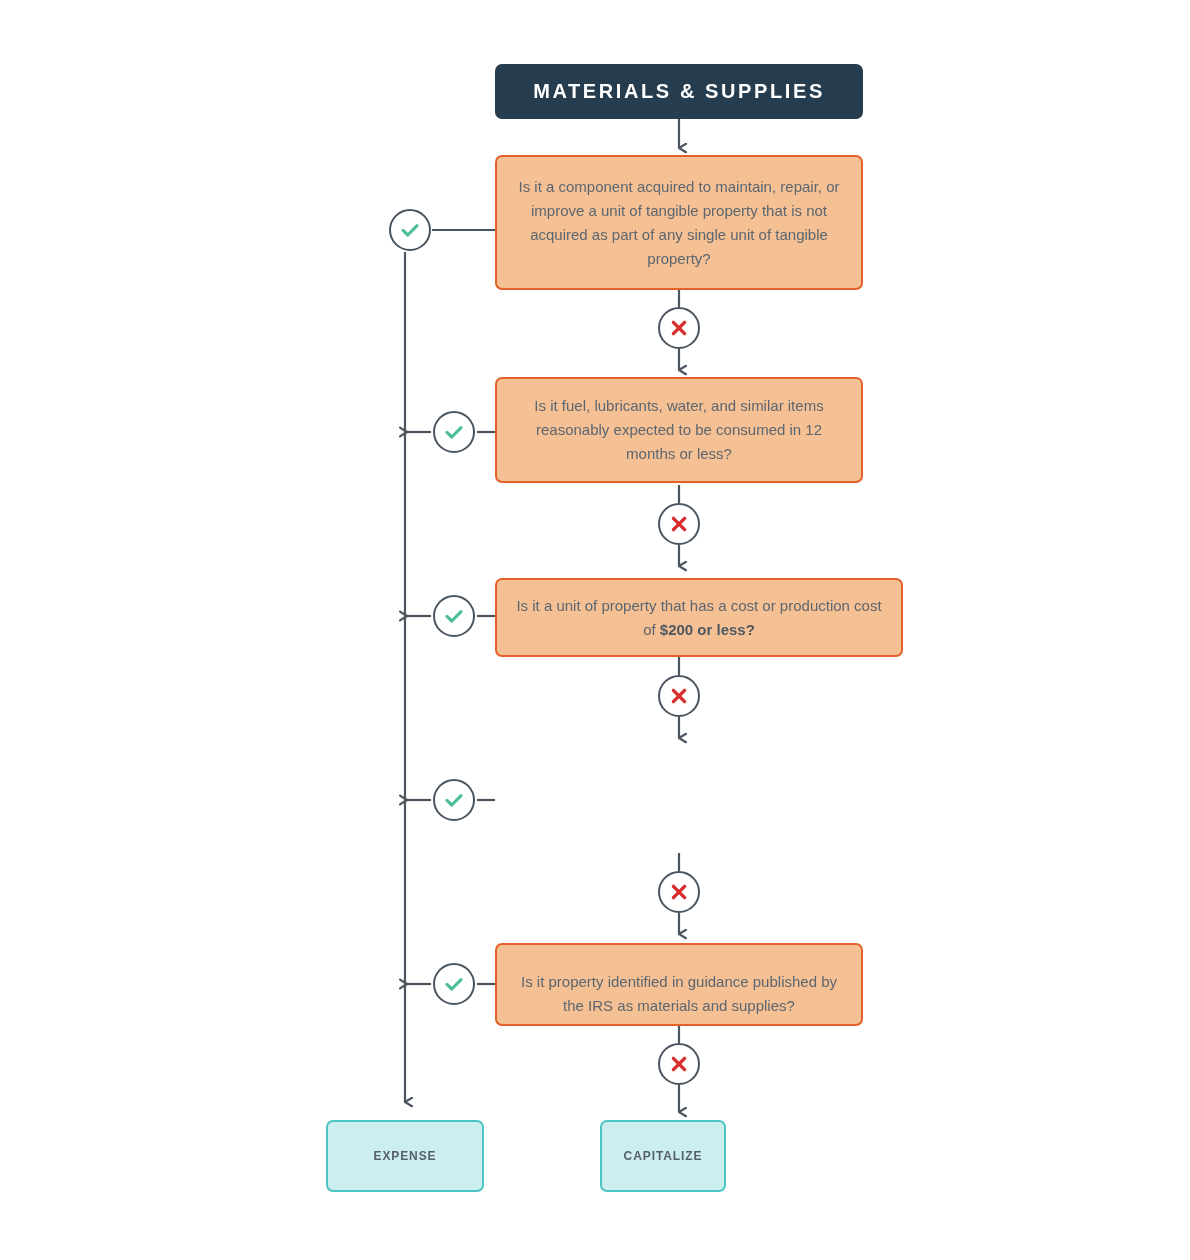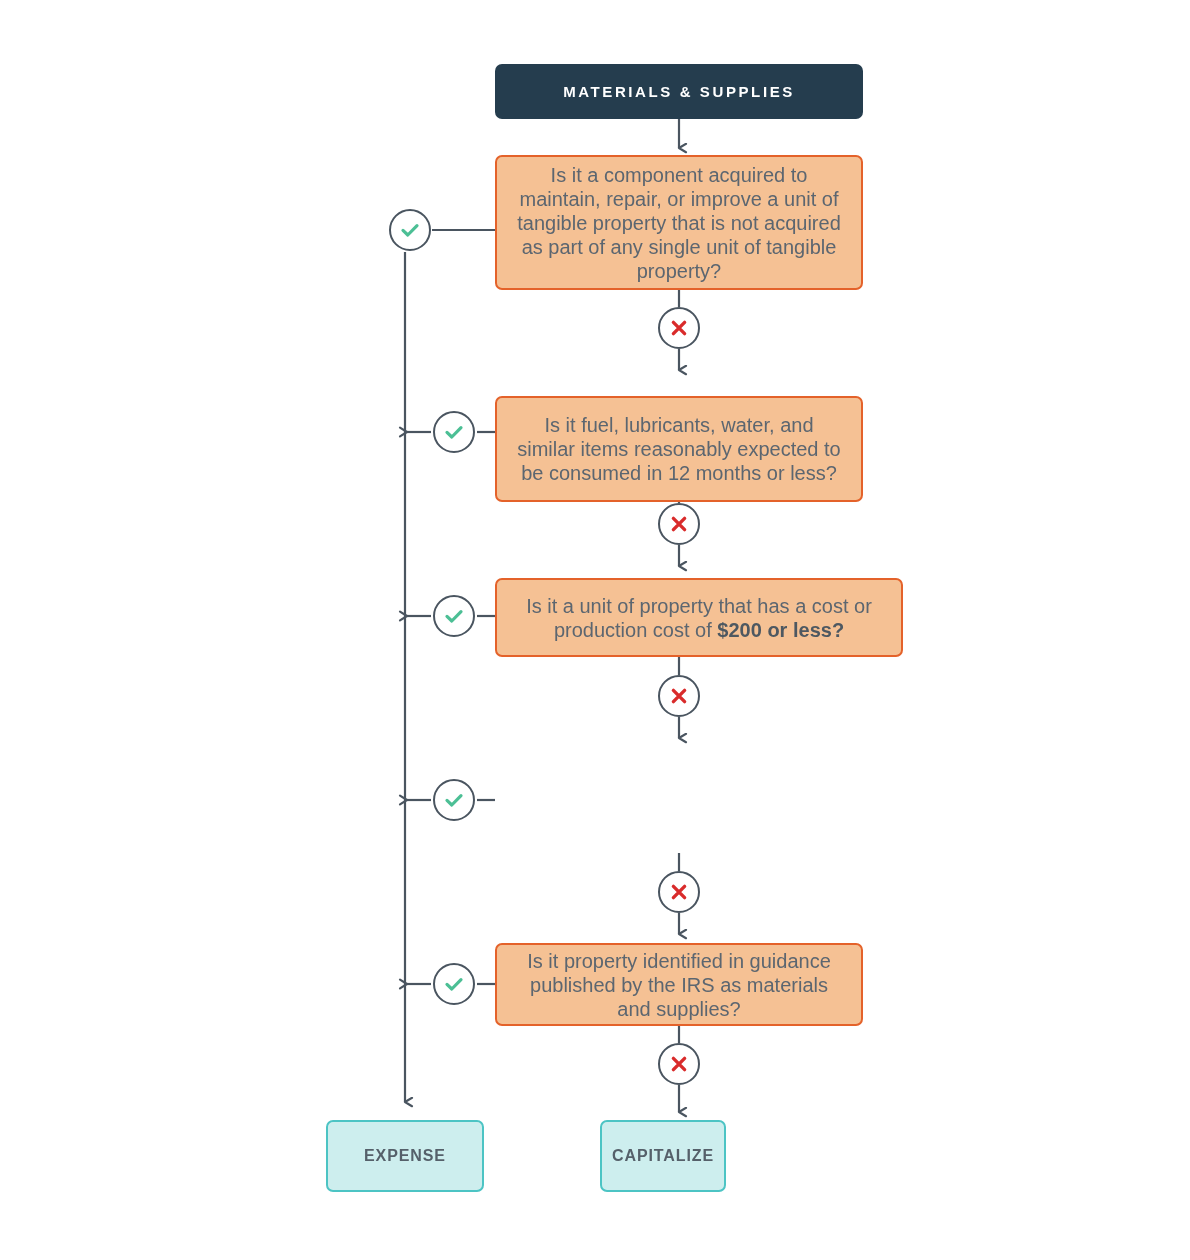--- a/index.html
+++ b/index.html
@@ -32,47 +32,47 @@
     align-items: center;
     justify-content: center;
     text-align: center;
   }
 
   
   .header-node {
     background: #253d4e;
     border-radius: 7px;
     color: #ffffff;
-    font-size: 15px;
+    font-size: 20px;
     font-weight: bold;
     letter-spacing: 2.6px;
   }
 
   
   .question-node {
     background: #f5c194;
     border: 2px solid #e4622a;
     border-radius: 7px;
     color: #5c6670;
-    font-size: 20px;
+    font-size: 15px;
     line-height: 24px;
     padding: 6px 16px;
   }
   .question-node .em {
     font-weight: bold;
     color: #4e5861;
   }
 
   
   .outcome-node {
     background: #cdeeee;
     border: 2px solid #4cc4c4;
     border-radius: 7px;
     color: #55606a;
-    font-size: 16px;
+    font-size: 12px;
     font-weight: bold;
     letter-spacing: 0.9px;
   }
 
   
   .marker {
     position: absolute;
     width: 42px;
     height: 42px;
     box-sizing: border-box;
@@ -135,30 +135,30 @@
       <line x1="431" y1="984" x2="407" y2="984" marker-end="url(#arrow-left)"></line>
     </g>
   </svg>
 
   <div class="node header-node" style="left:495px; top:64px; width:368px; height:55px;">MATERIALS &amp; SUPPLIES</div>
 
   <div class="node question-node" style="left:495px; top:155px; width:368px; height:135px;">
     <span><span>Is it a component acquired to maintain, repair, or improve a unit of tangible property that is not acquired as part of any single unit of tangible property?</span></span>
   </div>
 
-  <div class="node question-node" style="left:495px; top:396px; width:368px; height:106px;">
+  <div class="node question-node" style="left:495px; top:377px; width:368px; height:106px;">
     <span><span>Is it fuel, lubricants, water, and similar items reasonably expected to be consumed in 12 months or less?</span></span>
   </div>
 
   <div class="node question-node" style="left:495px; top:578px; width:408px; height:79px;">
     <span><span>Is it a unit of property that has a cost or production cost of </span><span class="em">$200 or less?</span></span>
   </div>
 
 
-  <div class="node question-node" style="left:495px; top:943px; width:368px; height:83px;">
+  <div class="node question-node" style="left:495px; top:943px; width:368px; height:83px;align-items:flex-end;">
     <span><span>Is it property identified in guidance published by the IRS as materials and supplies?</span></span>
   </div>
 
   <div class="node outcome-node" style="left:326px; top:1120px; width:158px; height:72px;">EXPENSE</div>
 
   <div class="node outcome-node" style="left:600px; top:1120px; width:126px; height:72px;">CAPITALIZE</div>
 
   <div class="marker" style="left:389px; top:209px;">
     <svg width="24" height="24" viewBox="0 0 24 24">
       <path d="M5,12.4 L9.8,17 L19,7.6" fill="none" stroke="#4cbf95" stroke-width="3.2" stroke-linecap="round" stroke-linejoin="round"></path>

